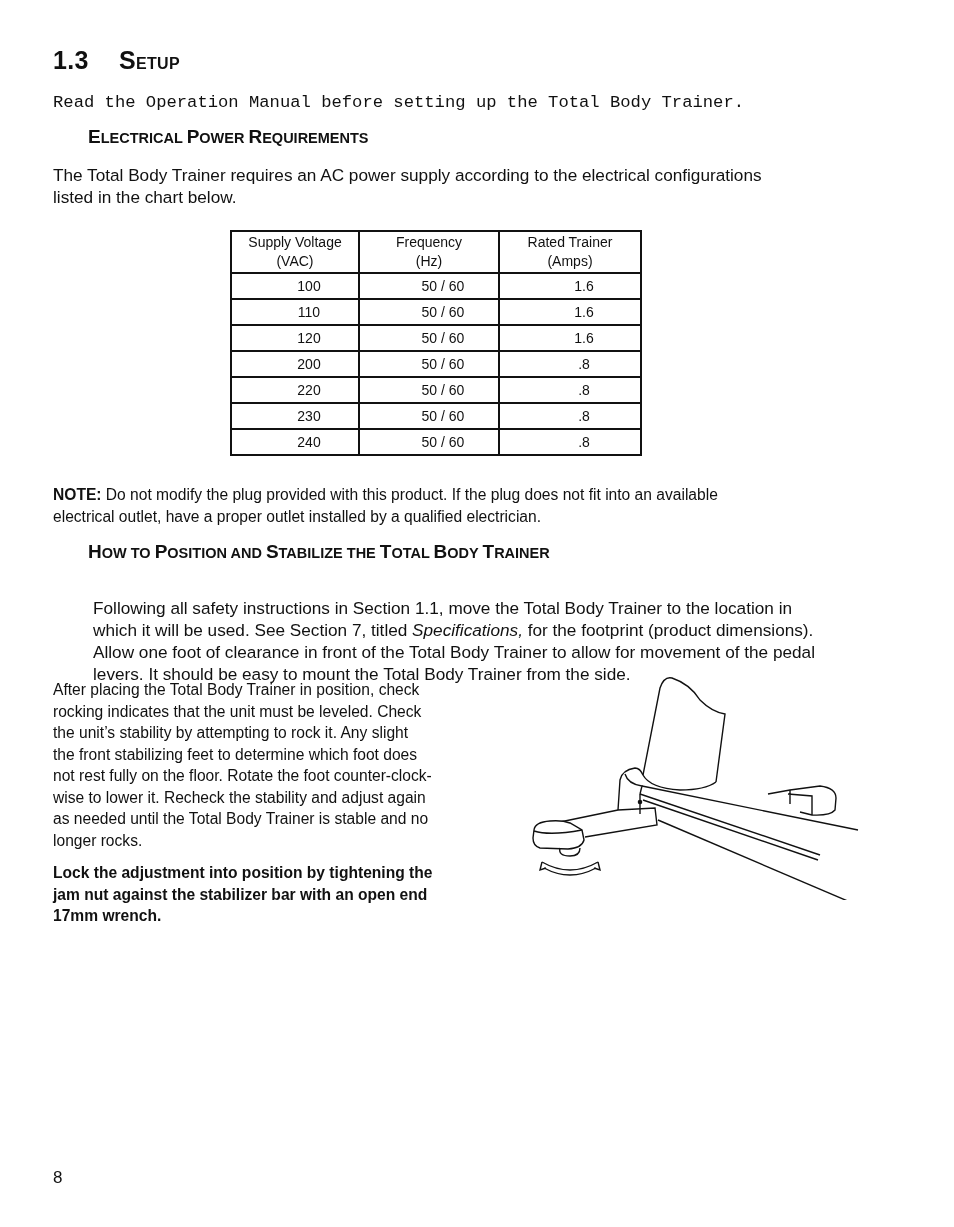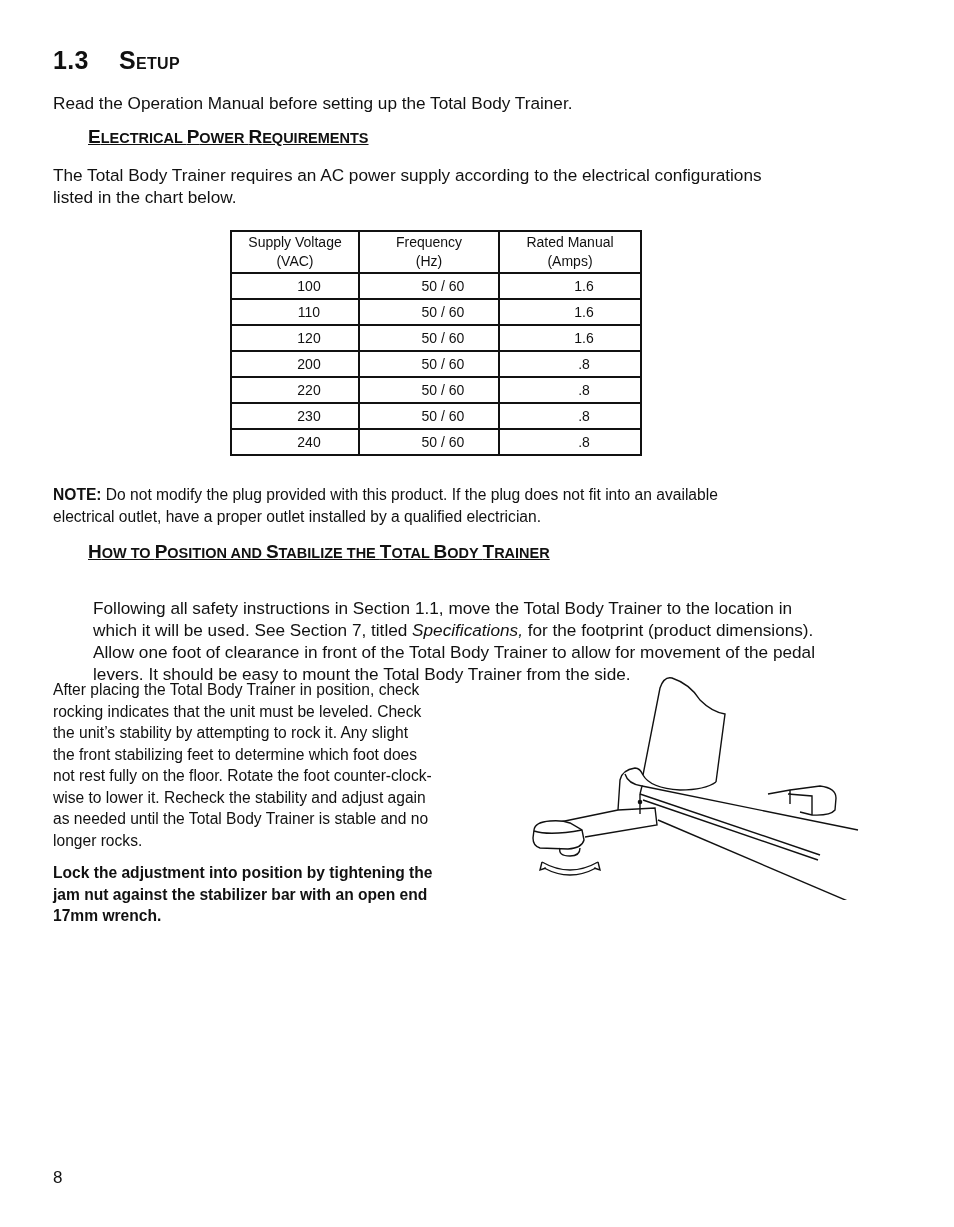--- a/index.html
+++ b/index.html
@@ -4,42 +4,42 @@
 <style>
   html, body { margin: 0; padding: 0; background: #ffffff; }
   body { width: 954px; height: 1227px; position: relative; overflow: hidden;
          font-family: "Liberation Sans", sans-serif; color: #111; }
   .abs { position: absolute; }
   .h1 { left: 53px; top: 46px; font-size: 25px; font-weight: bold; letter-spacing: 0.3px; }
   .h1 .num { display: inline-block; width: 66px; }
   .sc-big { font-size: 25px; }
   .sc-small { font-size: 16px; }
   .p { font-size: 17.2px; line-height: 22px; }
-  .h2 { font-weight: bold; font-size: 19px; text-decoration: underline; }
+  .h2 { font-weight: bold; font-size: 19px; }
   .h2 .cap { font-size: 19px; }
   .h2 .sm { font-size: 14.5px; }
   table.elec { position: absolute; left: 230px; top: 230px; border-collapse: collapse;
                font-family: "Liberation Sans", sans-serif; font-size: 14px; }
   table.elec td, table.elec th { border: 2px solid #111; text-align: center; font-weight: normal; padding: 0; }
   table.elec th { height: 40px; line-height: 19px; }
   table.elec td { height: 24px; padding-left: 28px; }
   .col1 { width: 126px; border-radius: 10px; } .col2 { width: 138px; border-radius: 15px; } .col3 { width: 140px; }
   .note { left: 53px; top: 484px; width: 800px; font-size: 15.6px; line-height: 22px; }
   .note b { font-weight: bold; }
   .small-p { font-size: 15.6px; line-height: 21.5px; }
   .pagenum { left: 53px; top: 1168px; font-size: 17px; }
 </style>
 </head>
 <body>
 
 <div class="abs h1">
   <span class="num">1.3</span><span class="sc-big">S</span><span class="sc-small">ETUP</span>
 </div>
 
-<div class="abs p" style="left:53px; top:92px;">Read the Operation Manual before setting up the Total Body Trainer.</div>
+<div class="abs p" style="left:53px; top:92px;font-family:Liberation Mono, monospace;">Read the Operation Manual before setting up the Total Body Trainer.</div>
 
 <div class="abs h2" style="left:88px; top:126px;">
   <span class="cap">E</span><span class="sm">LECTRICAL </span><span class="cap">P</span><span class="sm">OWER </span><span class="cap">R</span><span class="sm">EQUIREMENTS</span>
 </div>
 
 <div class="abs p" style="left:53px; top:164px;">
   <div>The Total Body Trainer requires an AC power supply according to the electrical configurations</div>
   <div>listed in the chart below.</div>
 </div>
 
@@ -48,21 +48,21 @@
       <tr>
     <th class="col1">
           <div>Supply Voltage</div>
           <div>(VAC)</div>
         </th>
     <th class="col2">
           <div>Frequency</div>
           <div>(Hz)</div>
         </th>
     <th class="col3">
-          <div>Rated Manual</div>
+          <div>Rated Trainer</div>
           <div>(Amps)</div>
         </th>
   </tr>
   <tr>
         <td>100</td>
         <td>50 / 60</td>
         <td>1.6</td>
       </tr>
   <tr>
         <td>110</td>

